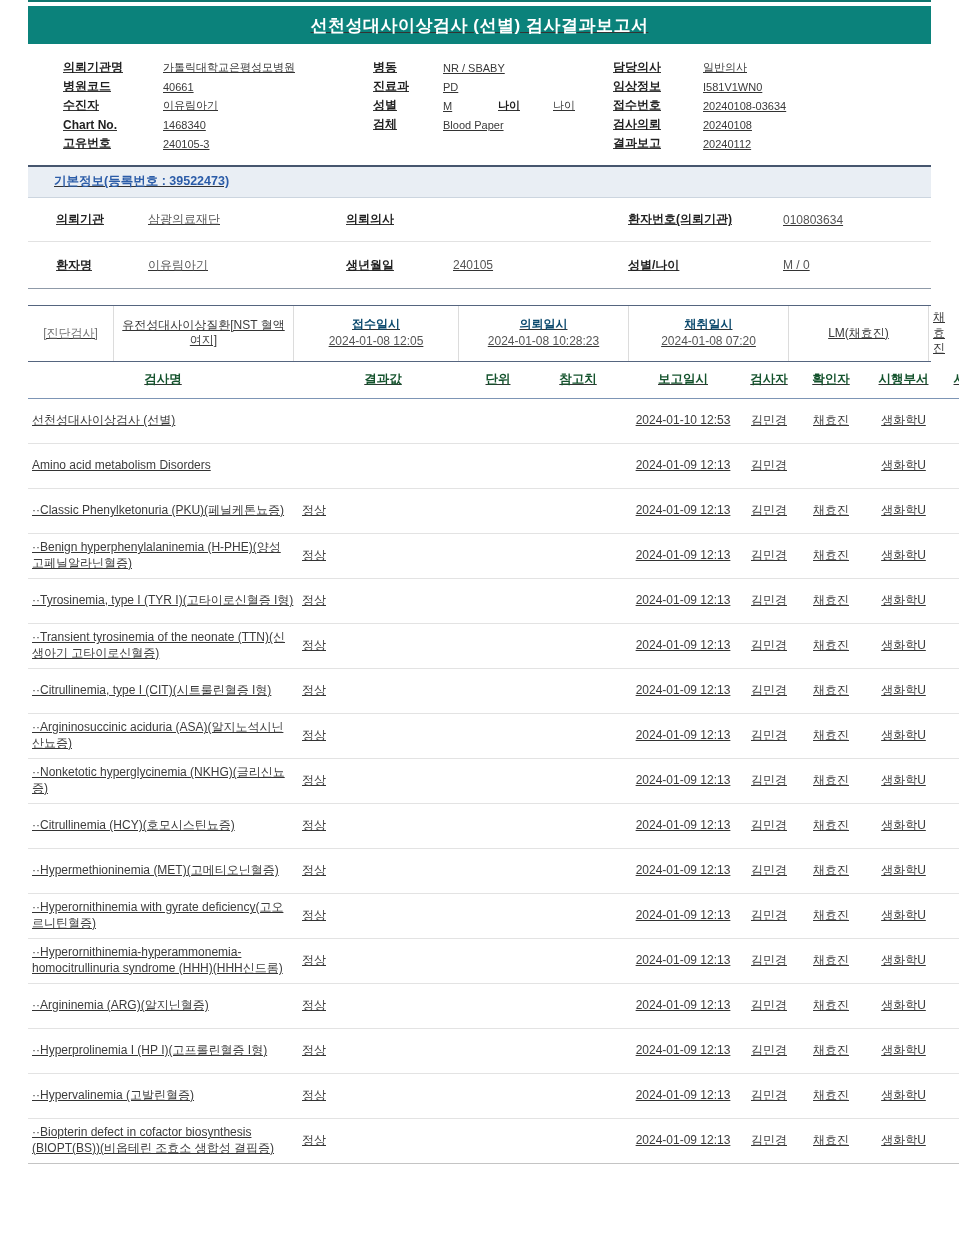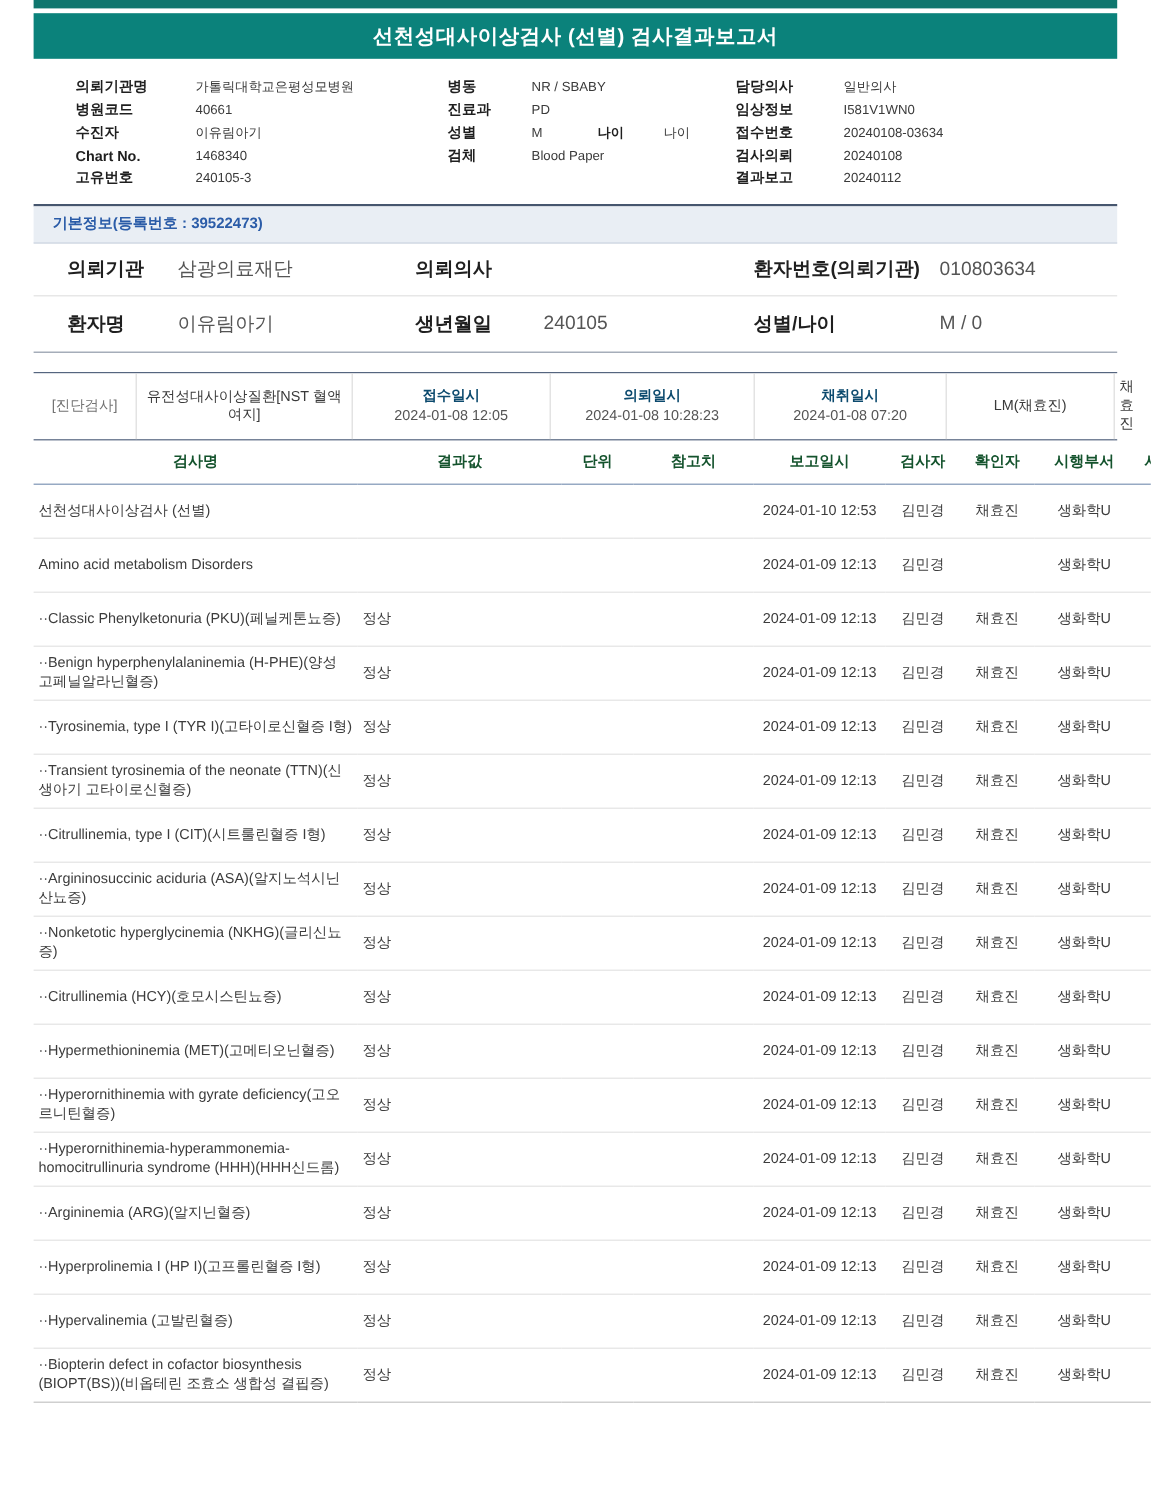--- a/index.html
+++ b/index.html
@@ -1,18 +1,18 @@
 <!DOCTYPE html>
 <html><head>
 <meta charset="utf-8">
 <style>
   * { margin:0; padding:0; box-sizing:border-box; }
   html,body { background:#ffffff; }
   body { font-family:"Liberation Sans","DejaVu Sans",sans-serif; color:#333; }
-  .page { width:903px; min-height:1244px; margin:0 auto; background:#fff; border-top:7px solid #0f766e; }
+  .page { width:903px; min-height:1244px; margin:0 auto; background:#fff; border-top:2px solid #0f766e;text-decoration:underline; }
 
   
   .title-bar { margin-top:4px; height:38px; background:#0b827b; display:flex; align-items:center; justify-content:center; }
   .title-bar h1 { color:#fff; font-size:17px; font-weight:bold; letter-spacing:.5px; }
 
   
   .patient-header { display:flex; padding:14px 0 12px 35px; }
   .ph-col { display:block; }
   .ph-left { width:310px; }
   .ph-mid { width:240px; }
@@ -22,22 +22,22 @@
   .ph-left .ph-label { width:100px; }
   .ph-mid .ph-label { width:70px; }
   .ph-right .ph-label { width:90px; }
   .ph-value { font-size:11px; color:#3a3a3a; }
   .ph-split { display:flex; align-items:center; }
   .ph-split .sv1 { width:55px; }
   .ph-split .sl2 { width:55px; font-weight:bold; color:#1f1f1f; }
 
   
   .basic-section { border-top:2px solid #46566e; }
-  .basic-title { background:#e9eef4; color:#2b5ca8; font-weight:bold; font-size:12.5px; padding:6px 0 7px 16px; border-bottom:1px solid #ccd5df; }
-  .basic-row { display:grid; grid-template-columns:92px 198px 107px 175px 155px auto; align-items:center; min-height:44px; padding-left:28px; border-bottom:1px solid #e2e2e2; font-size:16px; }
+  .basic-title { background:#e9eef4; color:#2b5ca8; font-weight:bold; font-size:12.5px; padding:6px 0 7px 26px; border-bottom:1px solid #ccd5df; }
+  .basic-row { display:grid; grid-template-columns:92px 198px 107px 175px 155px auto; align-items:center; min-height:44px; padding-left:28px; border-bottom:1px solid #e2e2e2; font-size:12px; }
   .basic-row.last { border-bottom:1px solid #8f9aa8; min-height:47px; }
   .b-label { font-weight:bold; color:#1f1f1f; }
   .b-value { color:#555; }
 
   
   .exam-row { margin-top:16px; display:grid; grid-template-columns:85px 180px 165px 170px 160px 140px 1fr;
               border-top:1px solid #55657f; border-bottom:1px solid #55657f; min-height:46px; }
   .ex-cell { display:flex; flex-direction:column; justify-content:center; align-items:center; text-align:center;
              font-size:12px; color:#3a3a3a; padding:4px 4px; line-height:1.3; }
   .ex-cell + .ex-cell { border-left:1px solid #dcdcdc; }

